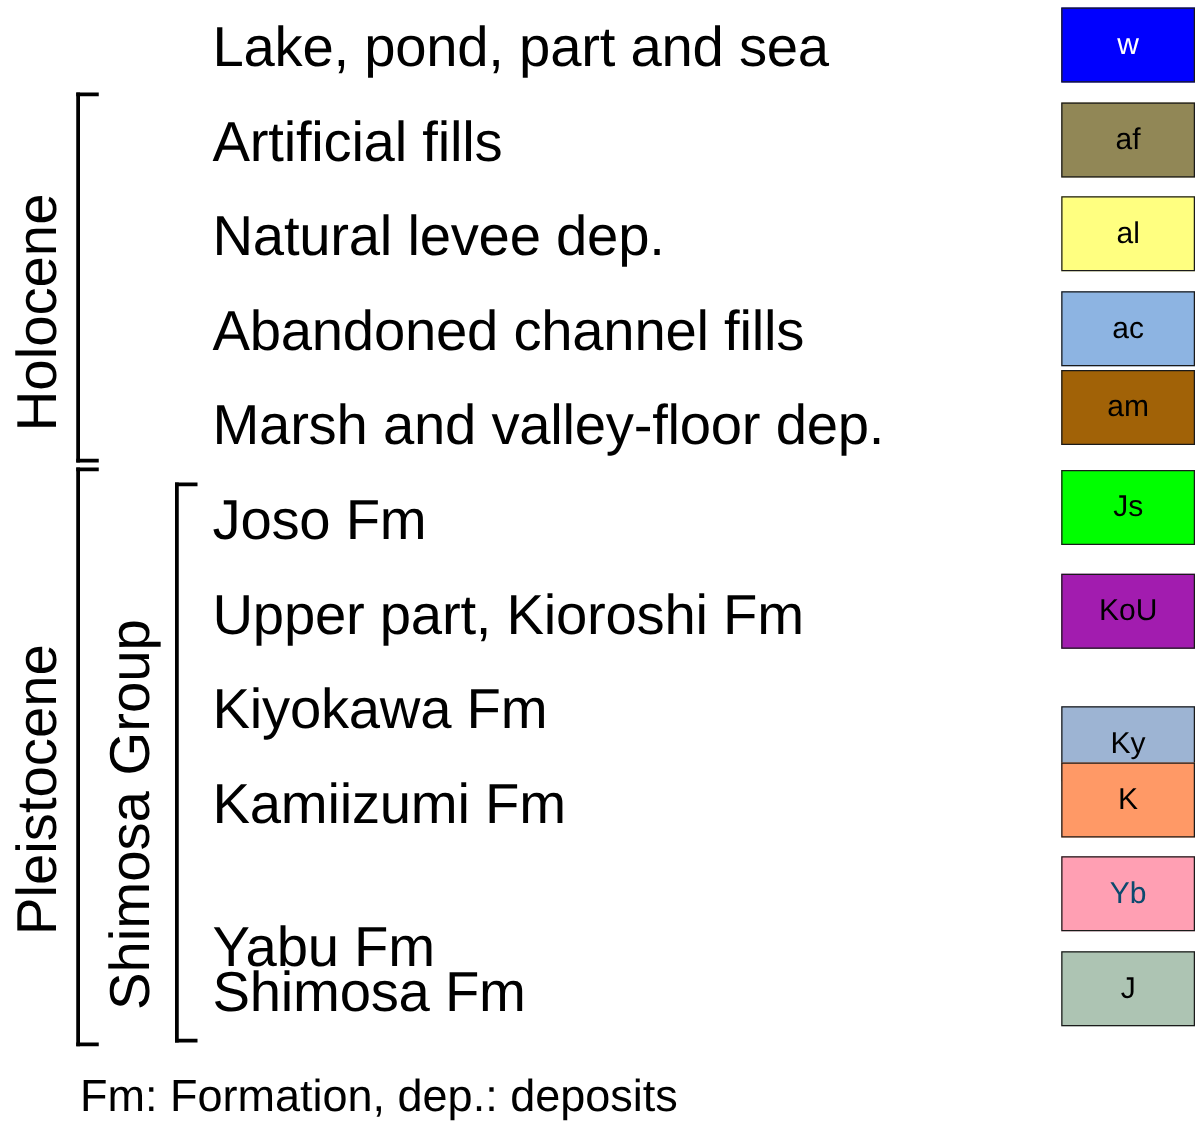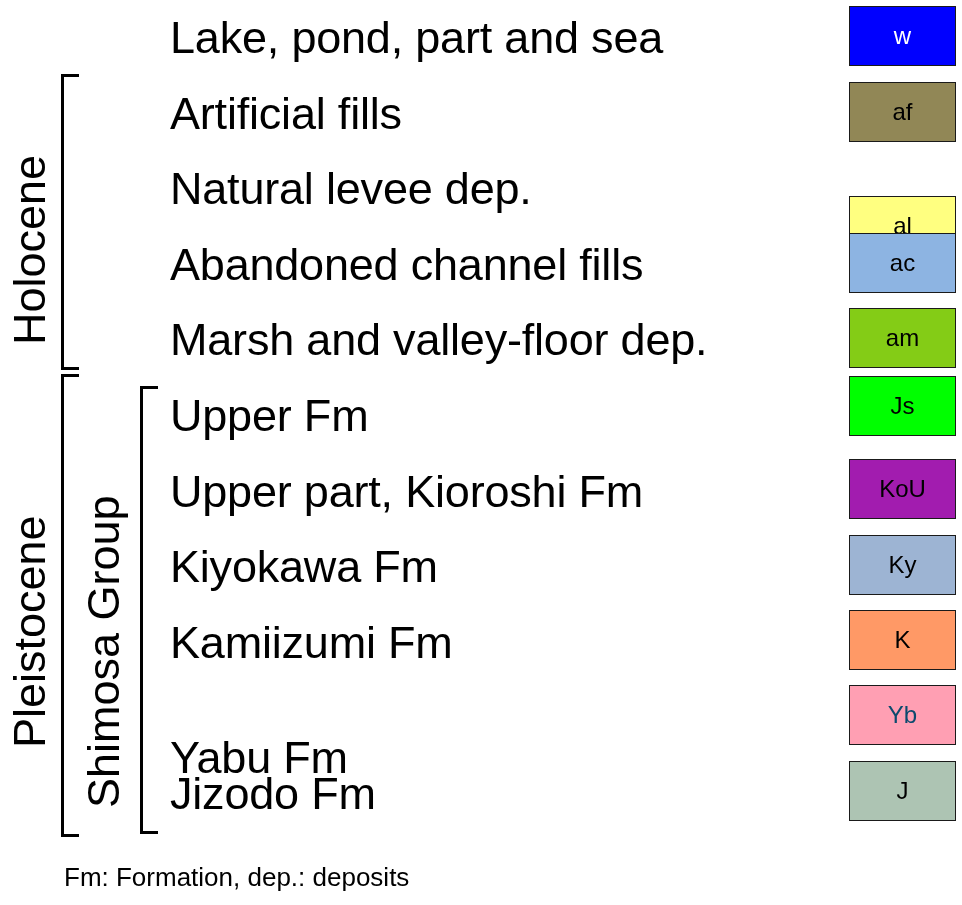--- a/index.html
+++ b/index.html
@@ -48,21 +48,21 @@
       transform-origin: left top;
       transform: rotate(-90deg);
       white-space: nowrap;
       font-size: 45px;
       line-height: 52px;
     }
     .footnote {
       position: absolute;
       left: 64px;
       top: 856px;
-      font-size: 26px;
+      font-size: 36px;
       line-height: 42px;
       white-space: nowrap;
     }
   </style>
 </head>
 <body>
 
 <div class="bracket" style="left:61px; top:74px; height:296px;"></div>
 <div class="vlabel" style="left:4px; top:345px;">Holocene</div>
 
@@ -77,58 +77,58 @@
   <div class="swatch" id="sw0" style="top: 6px; background: rgb(0, 0, 255); color: rgb(255, 255, 255);">
     <span>w</span>
   </div>
 
   <div class="row-label" style="top:88px;">Artificial fills</div>
   <div class="swatch" id="sw1" style="top: 82px; background: rgb(145, 135, 86); color: rgb(0, 0, 0);">
     <span>af</span>
   </div>
 
   <div class="row-label" style="top:163px;">Natural levee dep.</div>
-  <div class="swatch" id="sw2" style="top: 157px; background: rgb(255, 255, 128); color: rgb(0, 0, 0); margin-top: 39px;">
+  <div class="swatch" id="sw2" style="top: 157px; background: rgb(255, 255, 128); color: rgb(0, 0, 0);">
     <span>al</span>
   </div>
 
   <div class="row-label" style="top:239px;">Abandoned channel fills</div>
   <div class="swatch" id="sw3" style="top: 233px; background: rgb(141, 180, 226); color: rgb(0, 0, 0);">
     <span>ac</span>
   </div>
 
   <div class="row-label" style="top:314px;">Marsh and valley-floor dep.</div>
-  <div class="swatch" id="sw4" style="top: 308px; background: #84cc16; color: rgb(0, 0, 0);">
+  <div class="swatch" id="sw4" style="top: 296px; background: #a16207; color: rgb(0, 0, 0);">
     <span>am</span>
   </div>
 
-  <div class="row-label" style="top:390px;">Upper Fm</div>
+  <div class="row-label" style="top:390px;">Joso Fm</div>
   <div class="swatch" id="sw5" style="top: 376px; background: rgb(0, 255, 0); color: rgb(0, 0, 0);">
     <span>Js</span>
   </div>
 
   <div class="row-label" style="top:466px;">Upper part, Kioroshi Fm</div>
   <div class="swatch" id="sw6" style="top: 459px; background: #a21caf; color: rgb(0, 0, 0);">
     <span>KoU</span>
   </div>
 
   <div class="row-label" style="top:541px;">Kiyokawa Fm</div>
-  <div class="swatch" id="sw7" style="top: 535px; background: rgb(157, 180, 211); color: rgb(0, 0, 0); text-align: center;">
+  <div class="swatch" id="sw7" style="top: 565px; background: rgb(157, 180, 211); color: rgb(0, 0, 0); text-align: center;">
     <span>Ky</span>
   </div>
 
   <div class="row-label" style="top:617px;">Kamiizumi Fm</div>
   <div class="swatch" id="sw8" style="top: 610px; background: rgb(255, 153, 102); color: rgb(0, 0, 0);">
     <span>K</span>
   </div>
 
   <div class="row-label" style="top:692px;margin-top:40px;">Yabu Fm</div>
   <div class="swatch" id="sw9" style="top: 685px; background: rgb(255, 159, 179); color: #0c4a6e;">
     <span>Yb</span>
   </div>
 
-  <div class="row-label" style="top:768px;">Jizodo Fm</div>
+  <div class="row-label" style="top:768px;">Shimosa Fm</div>
   <div class="swatch" id="sw10" style="top: 761px; background: rgb(173, 196, 179); color: rgb(0, 0, 0);">
     <span>J</span>
   </div>
 </div>
 
 <div class="footnote">Fm: Formation, dep.: deposits</div>
 
 </body></html>

